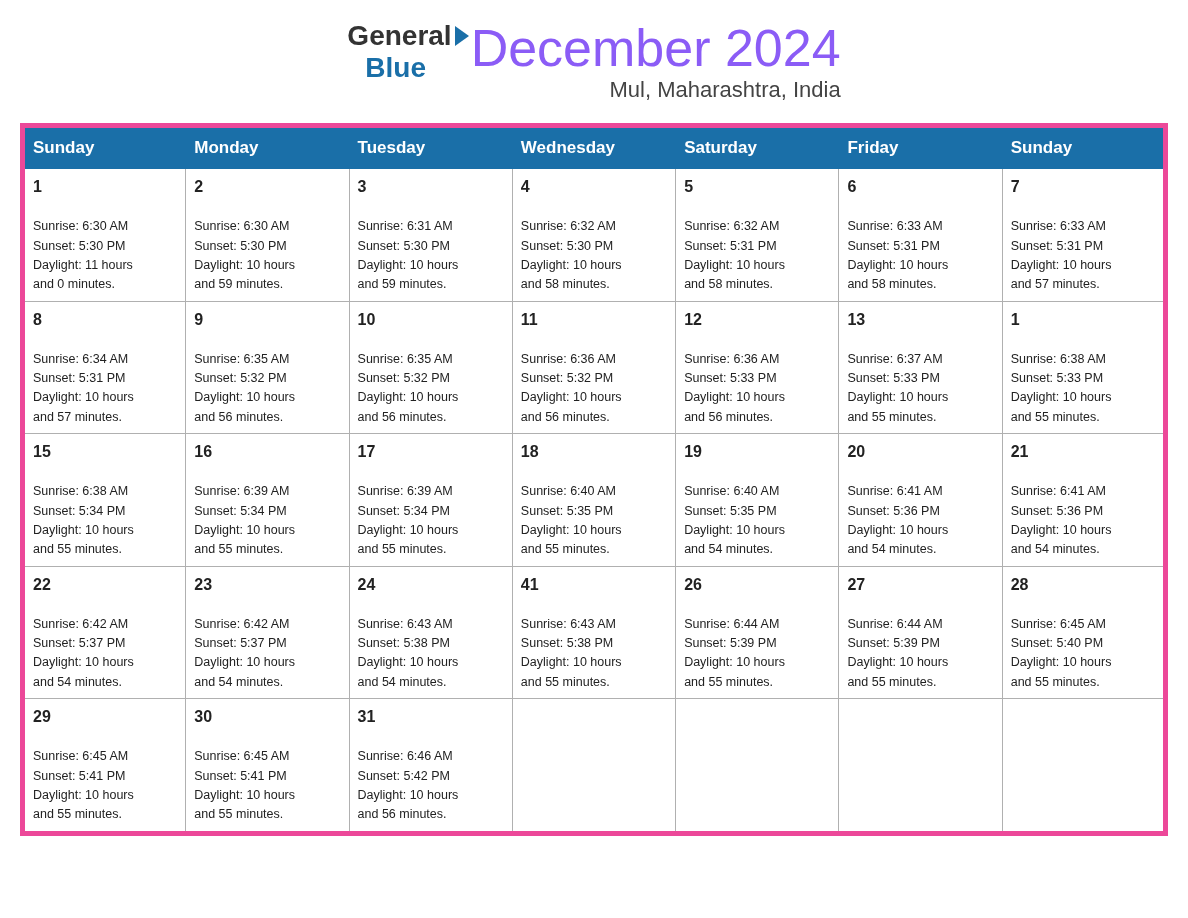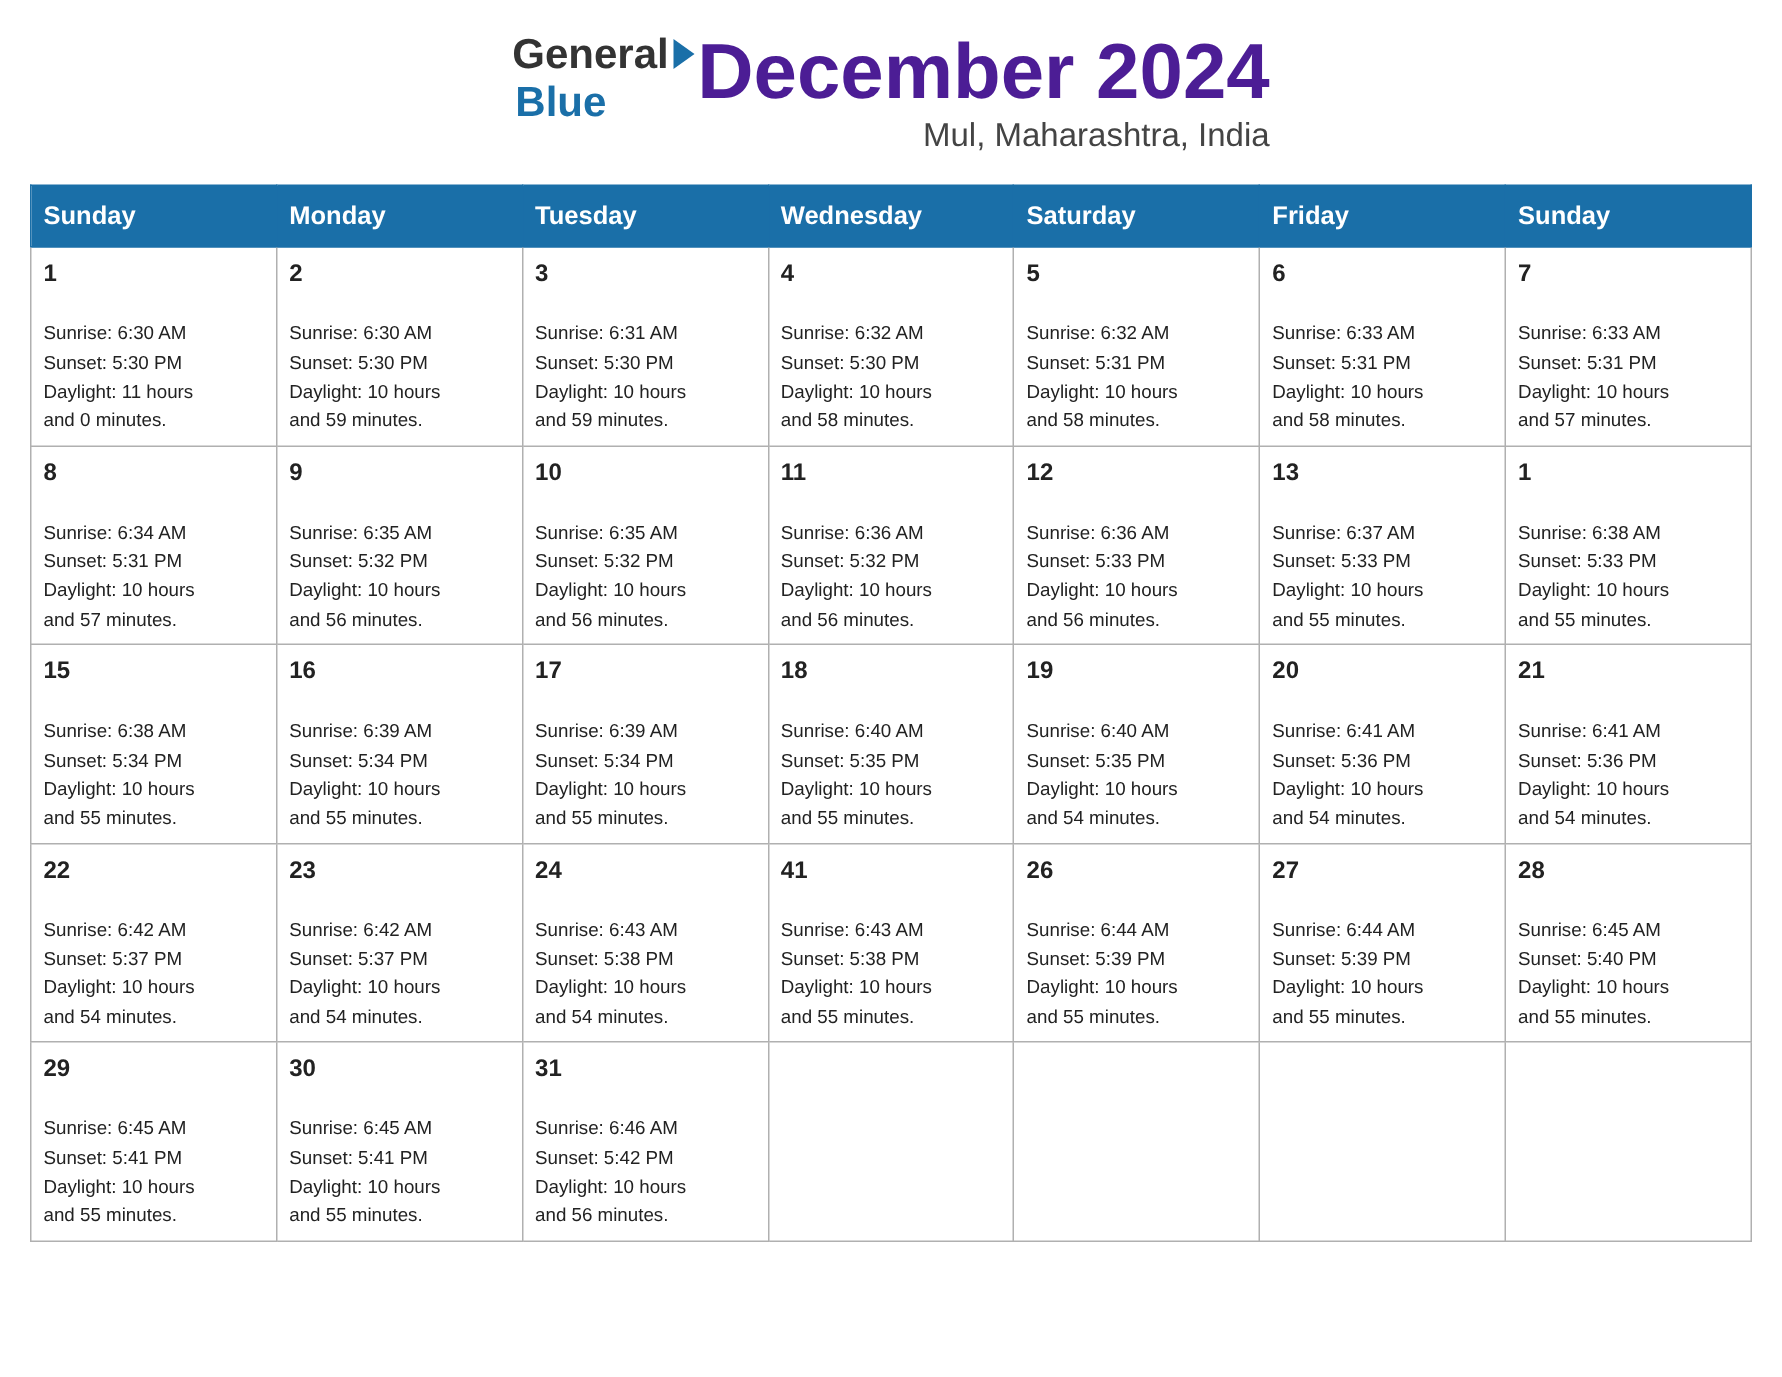--- a/index.html
+++ b/index.html
@@ -37,33 +37,33 @@
       border-top: 10px solid transparent;
       border-bottom: 10px solid transparent;
       margin-left: 3px;
       margin-right: 2px;
       vertical-align: middle;
     }
     .logo-blue { color: #1a6fa8; font-size: 28px; font-weight: bold; }
     .title-block { text-align: right; }
     .month-title {
       font-size: 52px;
-      font-weight: bold;
-      color: #4c1d95;
+      font-weight: normal;
+      color: #8b5cf6;
       line-height: 1.1;
     }
     .location-title {
       font-size: 22px;
       color: #444;
       margin-top: 0;
     }
     .calendar {
       width: 100%;
       border-collapse: collapse;
-      border: 1px solid #ec4899;
+      border: 5px solid #ec4899;
     }
     .calendar th {
       background-color: #1a6fa8;
       color: #fff;
       font-size: 17px;
       font-weight: bold;
       padding: 10px 8px;
       text-align: left;
       border: 1px solid #1a6fa8;
     }
@@ -98,21 +98,21 @@
   </style>
 </head>
 <body>
 
 <div class="header">
   <div class="logo">
     <div class="logo-text">
       <span class="logo-general">General</span>
       <span class="logo-arrow"></span>
     </div>
-    <div style="margin-left: 2px;">
+    <div style="margin-left: 18px;">
       <span class="logo-blue">Blue</span>
     </div>
   </div>
   <div class="title-block">
     <div class="month-title">December 2024</div>
     <div class="location-title">Mul, Maharashtra, India</div>
   </div>
 </div>
 
 <table class="calendar">

